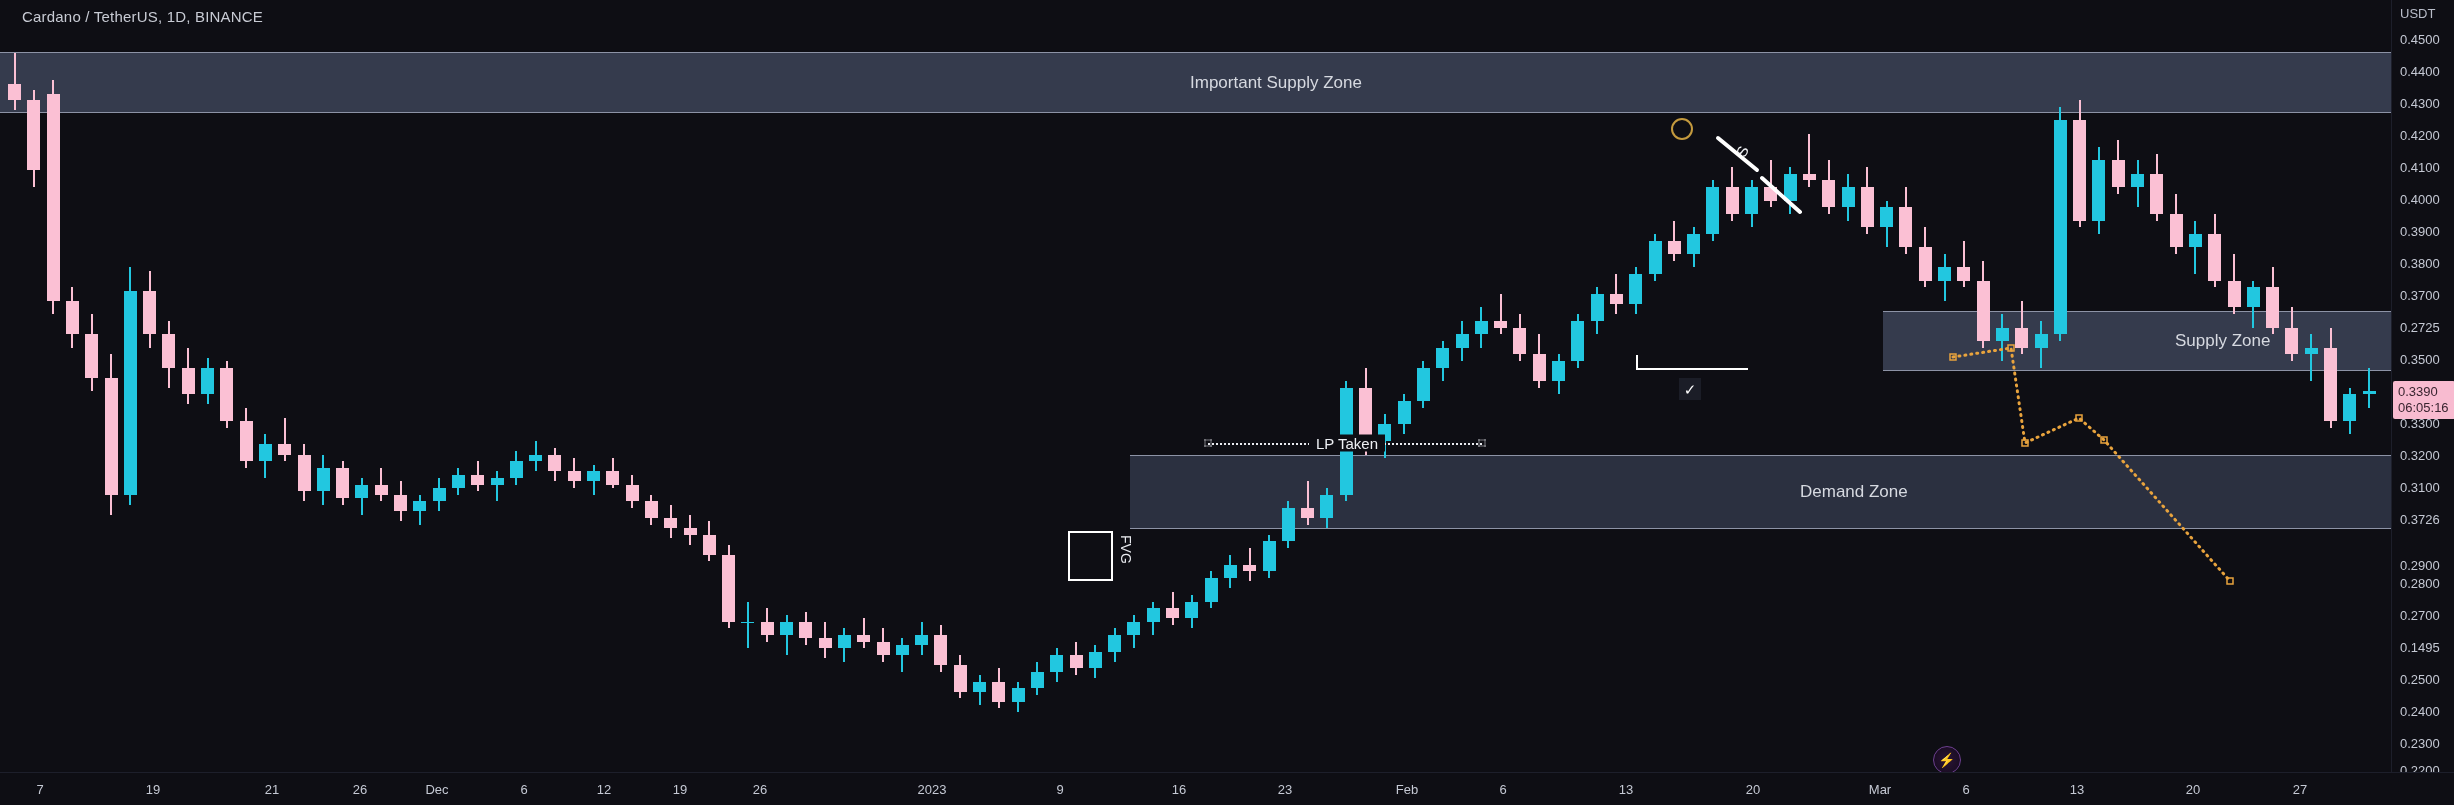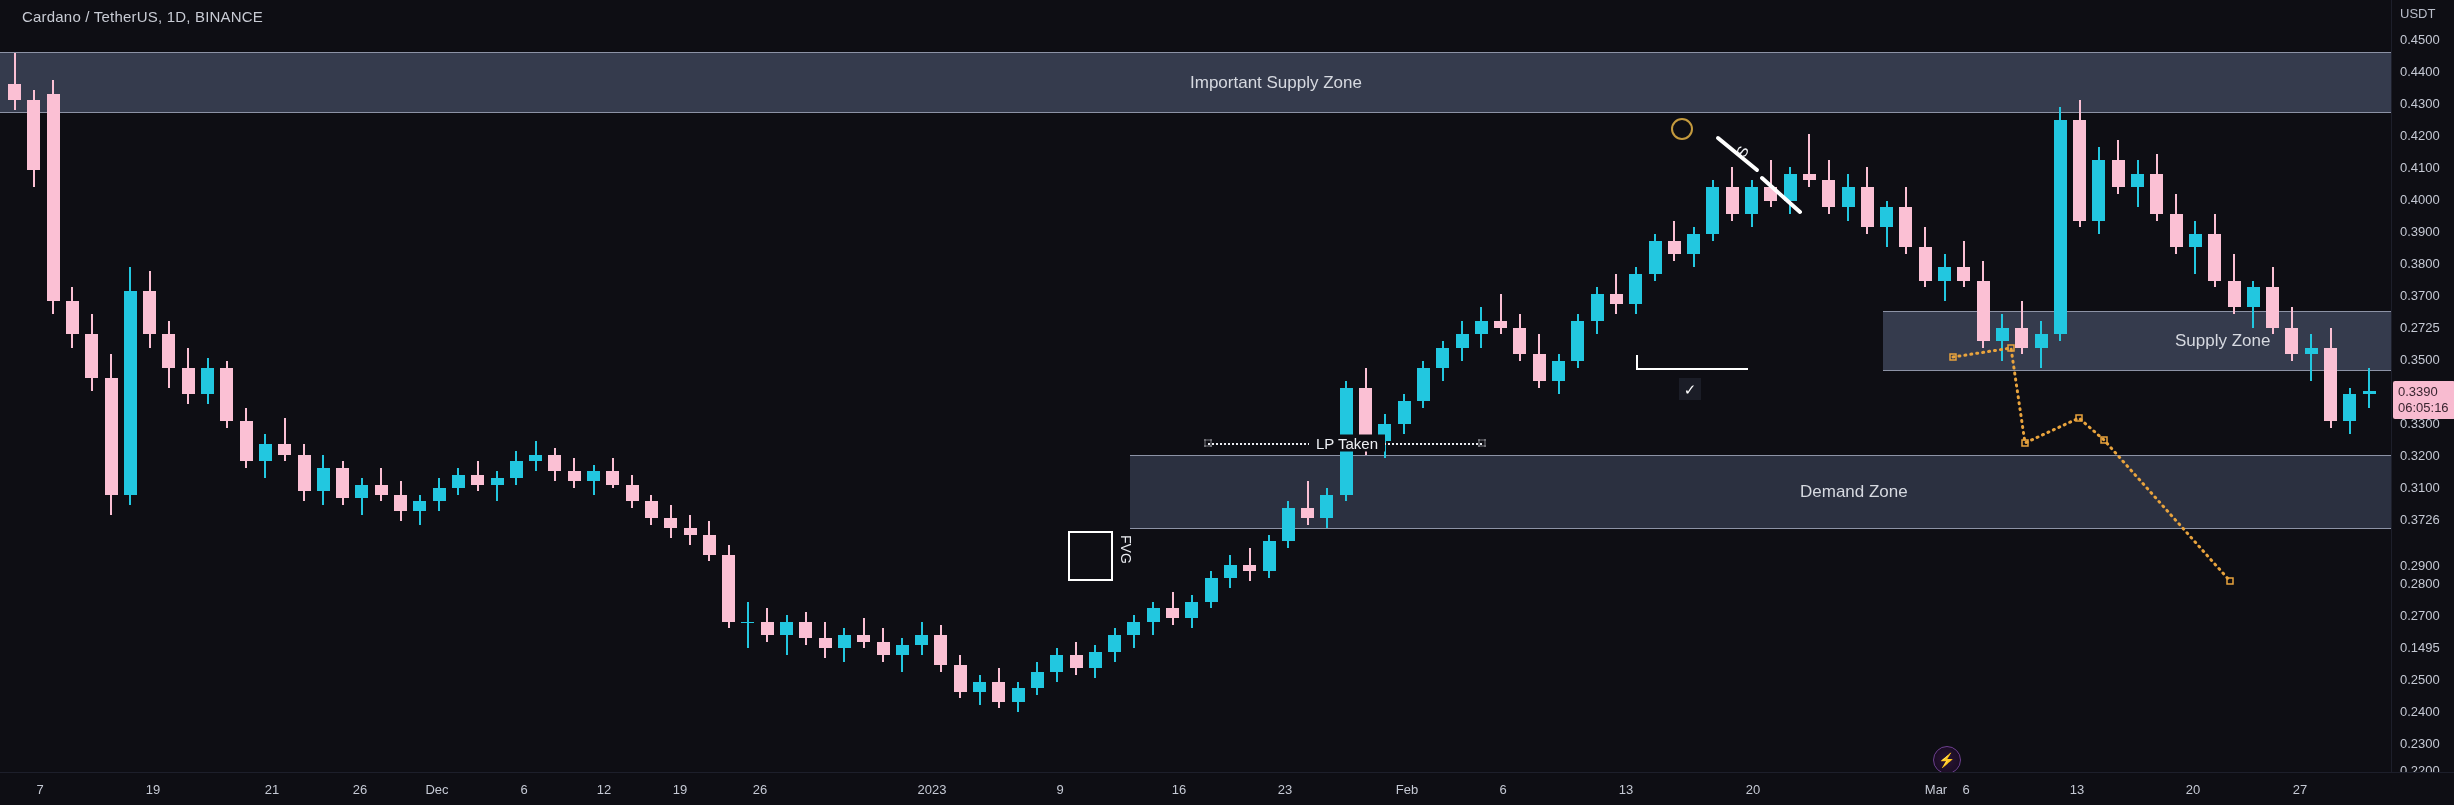--- a/index.html
+++ b/index.html
@@ -389,21 +389,21 @@
         <div class="ttick" style="left: 680px;">19</div>
         <div class="ttick" style="left: 760px;">26</div>
         <div class="ttick" style="left: 932px;">2023</div>
         <div class="ttick" style="left: 1060px;">9</div>
         <div class="ttick" style="left: 1179px;">16</div>
         <div class="ttick" style="left: 1285px;">23</div>
         <div class="ttick" style="left: 1407px;">Feb</div>
         <div class="ttick" style="left: 1503px;">6</div>
         <div class="ttick" style="left: 1626px;">13</div>
         <div class="ttick" style="left: 1753px;">20</div>
-        <div class="ttick" style="left: 1936px;">Mar</div>
+        <div class="ttick" style="left: 1880px;">Mar</div>
         <div class="ttick" style="left: 1966px;">6</div>
         <div class="ttick" style="left: 2077px;">13</div>
         <div class="ttick" style="left: 2193px;">20</div>
         <div class="ttick" style="left: 2300px;">27</div>
       </div>
   </div>
 
 </div>
 
 </body></html>

